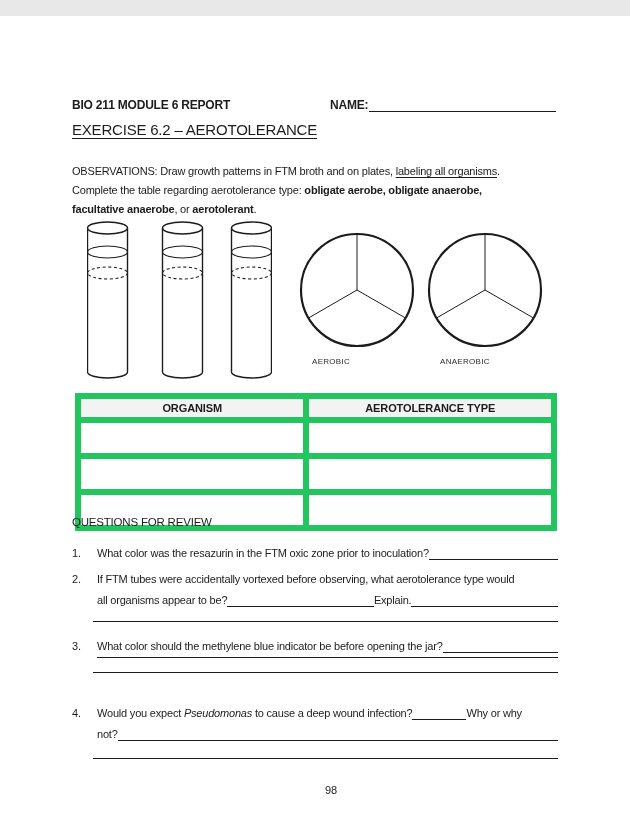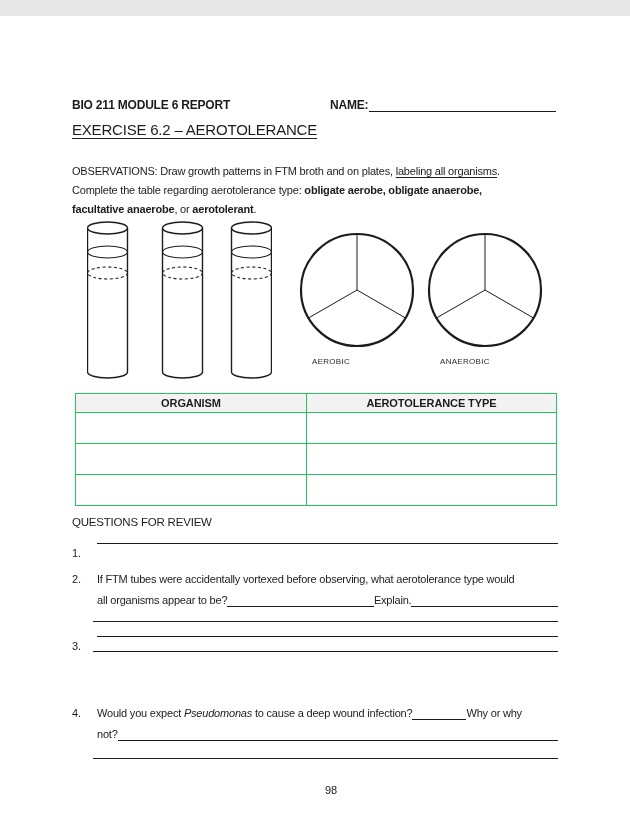--- a/index.html
+++ b/index.html
@@ -24,21 +24,21 @@
 
   
   .tubes-svg{position:absolute;left:87px;top:205px;}
   .plates-svg{position:absolute;left:298px;top:215px;}
   .plate-label{position:absolute;top:341px;width:90px;font-size:8px;letter-spacing:0.3px;color:#2b2b2b;}
   .plate-label.aerobic{left:312px;}
   .plate-label.anaerobic{left:440px;}
 
   
   .org-table{position:absolute;left:75px;top:377px;width:482px;border-collapse:collapse;table-layout:fixed;}
-  .org-table th,.org-table td{border:1px solid #22c55e;}
+  .org-table th,.org-table td{border:6px solid #22c55e;}
   .org-table th{height:16px;font-size:11px;font-weight:bold;text-align:center;background:#f3f3f3;letter-spacing:-0.1px;}
   .org-table td{height:28px;}
   .org-table col.c1{width:48%}
   .org-table col.c2{width:52%}
 
   
   .questions-heading{position:absolute;left:72px;top:500px;font-size:11.5px;}
   .question{position:absolute;left:72px;width:486px;display:flex;}
   .q1{top:527px}.q2{top:553px}.q3{top:620px}.q4{top:687px}
   .qnum{flex:0 0 25px;line-height:21px;}
@@ -151,20 +151,21 @@
     </tr>
   </tbody>
     </table>
 
   <div class="questions-heading">QUESTIONS FOR REVIEW</div>
 
   <div class="question q1">
     <span class="qnum">1.</span>
     <div class="qbody">
       <div class="qline">
+        <span class="txt">What color was the resazurin in the FTM oxic zone prior to inoculation?</span>
         <span class="blank"></span>
       </div>
     </div>
   </div>
 
   <div class="question q2">
     <span class="qnum">2.</span>
     <div class="qbody">
       <div class="qline">
         <span class="txt">If FTM tubes were accidentally vortexed before observing, what aerotolerance type would</span>
@@ -175,20 +176,24 @@
         <span class="txt">Explain.</span>
         <span class="blank"></span>
       </div>
       <div class="blank-row"></div>
     </div>
   </div>
 
   <div class="question q3">
     <span class="qnum">3.</span>
     <div class="qbody">
+      <div class="qline">
+        <span class="txt">What color should the methylene blue indicator be before opening the jar?</span>
+        <span class="blank"></span>
+      </div>
       <div class="qline">
         <span class="blank"></span>
       </div>
       <div class="blank-row"></div>
     </div>
   </div>
 
   <div class="question q4">
     <span class="qnum">4.</span>
     <div class="qbody">

